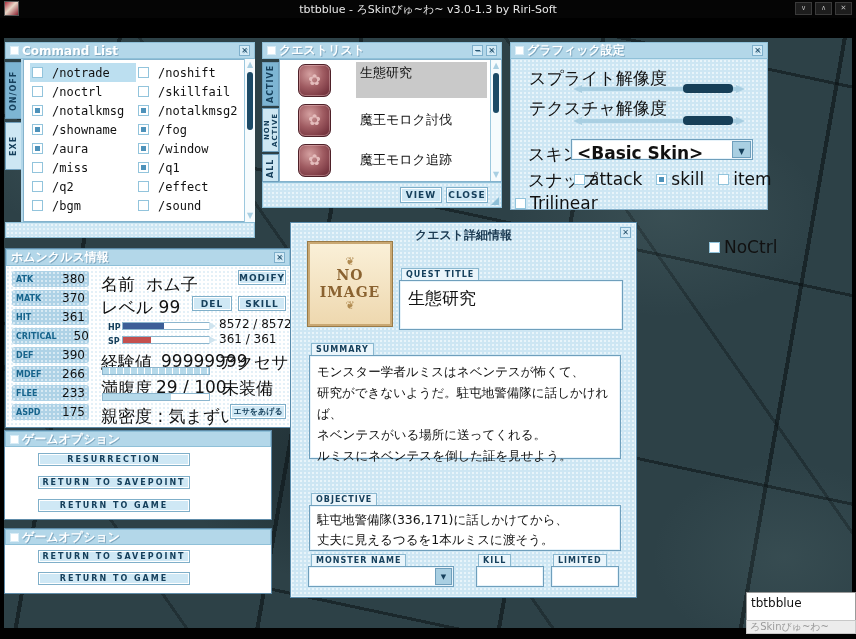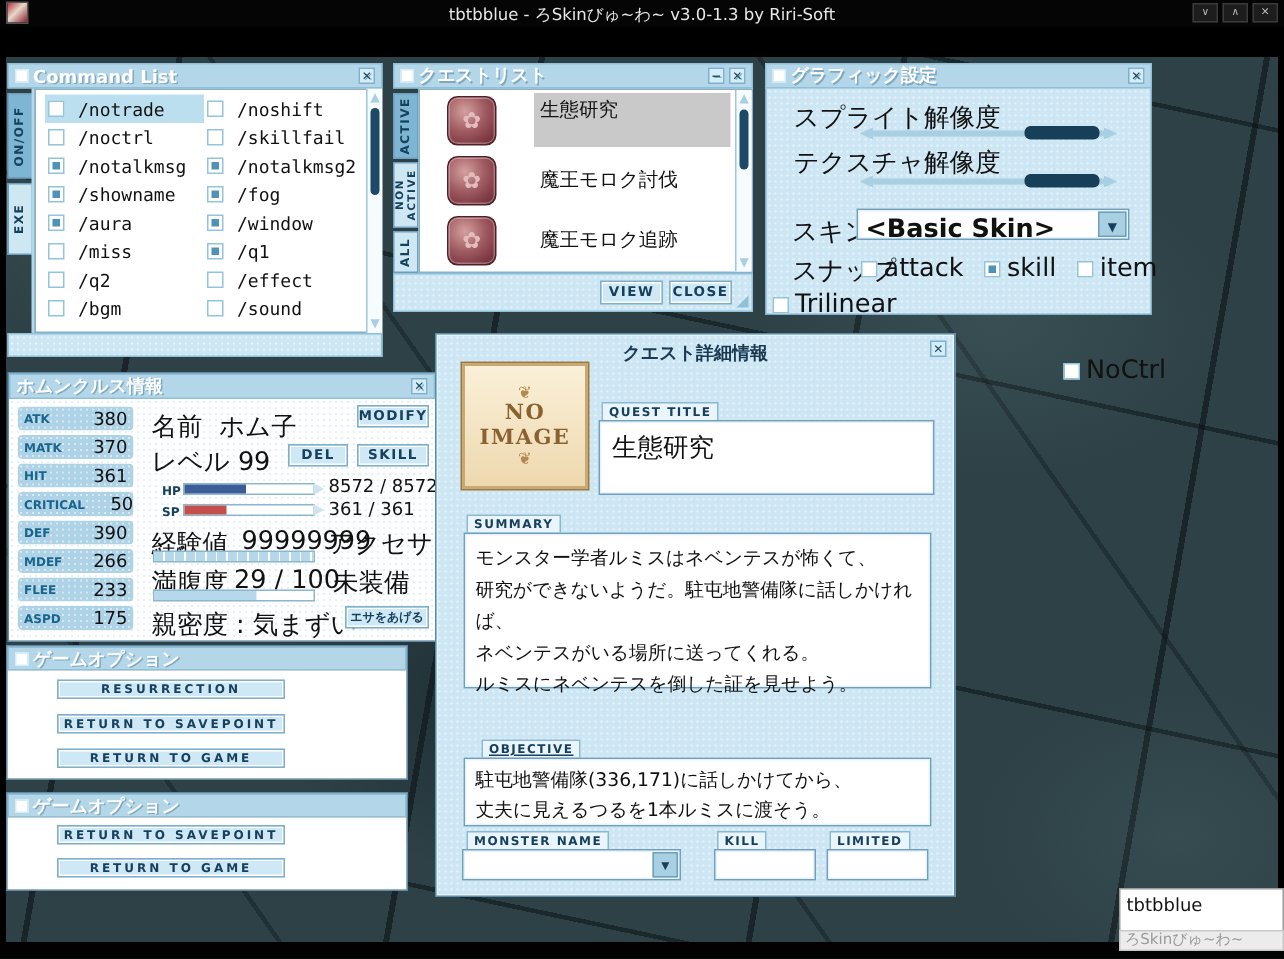--- a/index.html
+++ b/index.html
@@ -397,21 +397,21 @@
     <div class="fieldbox" style="left:108px; top:57px; width:224px; height:50px;">
       <span class="jp" style="position:absolute; left:8px; top:6px;">生態研究</span>
     </div>
     <span class="tag" style="left:20px; top:120px;">SUMMARY</span>
     <div class="fieldbox" style="left:18px; top:132px; width:312px; height:104px;">
       <div class="jp pre" style="padding:5px 7px; font-size:12.5px; line-height:21px; white-space:pre-line;">モンスター学者ルミスはネベンテスが怖くて、
 研究ができないようだ。駐屯地警備隊に話しかければ、
 ネベンテスがいる場所に送ってくれる。
 ルミスにネベンテスを倒した証を見せよう。</div>
     </div>
-    <span class="tag" style="left:30px; top:270px;text-decoration:underline;">OBJECTIVE</span>
+    <span class="tag" style="left:20px; top:270px;">OBJECTIVE</span>
     <div class="fieldbox" style="left:18px; top:282px; width:312px; height:46px;">
       <div class="jp pre" style="padding:4px 7px; font-size:12.5px; line-height:20px; white-space:pre-line;">駐屯地警備隊(336,171)に話しかけてから、
 丈夫に見えるつるを1本ルミスに渡そう。</div>
     </div>
     <span class="tag" style="left:20px; top:331px;">MONSTER NAME</span>
     <div class="fieldbox" style="left:17px; top:343px; width:146px; height:21px;">
       <span class="abs" style="right:1px; top:1px; bottom:1px; width:17px; background:#a9cfe2; border:1px solid #6f9fbc; color:#16405c; font-size:7px; text-align:center; line-height:17px;">▼</span>
     </div>
     <span class="tag" style="left:187px; top:331px;">KILL</span>
     <div class="fieldbox" style="left:185px; top:343px; width:68px; height:21px;"></div>

